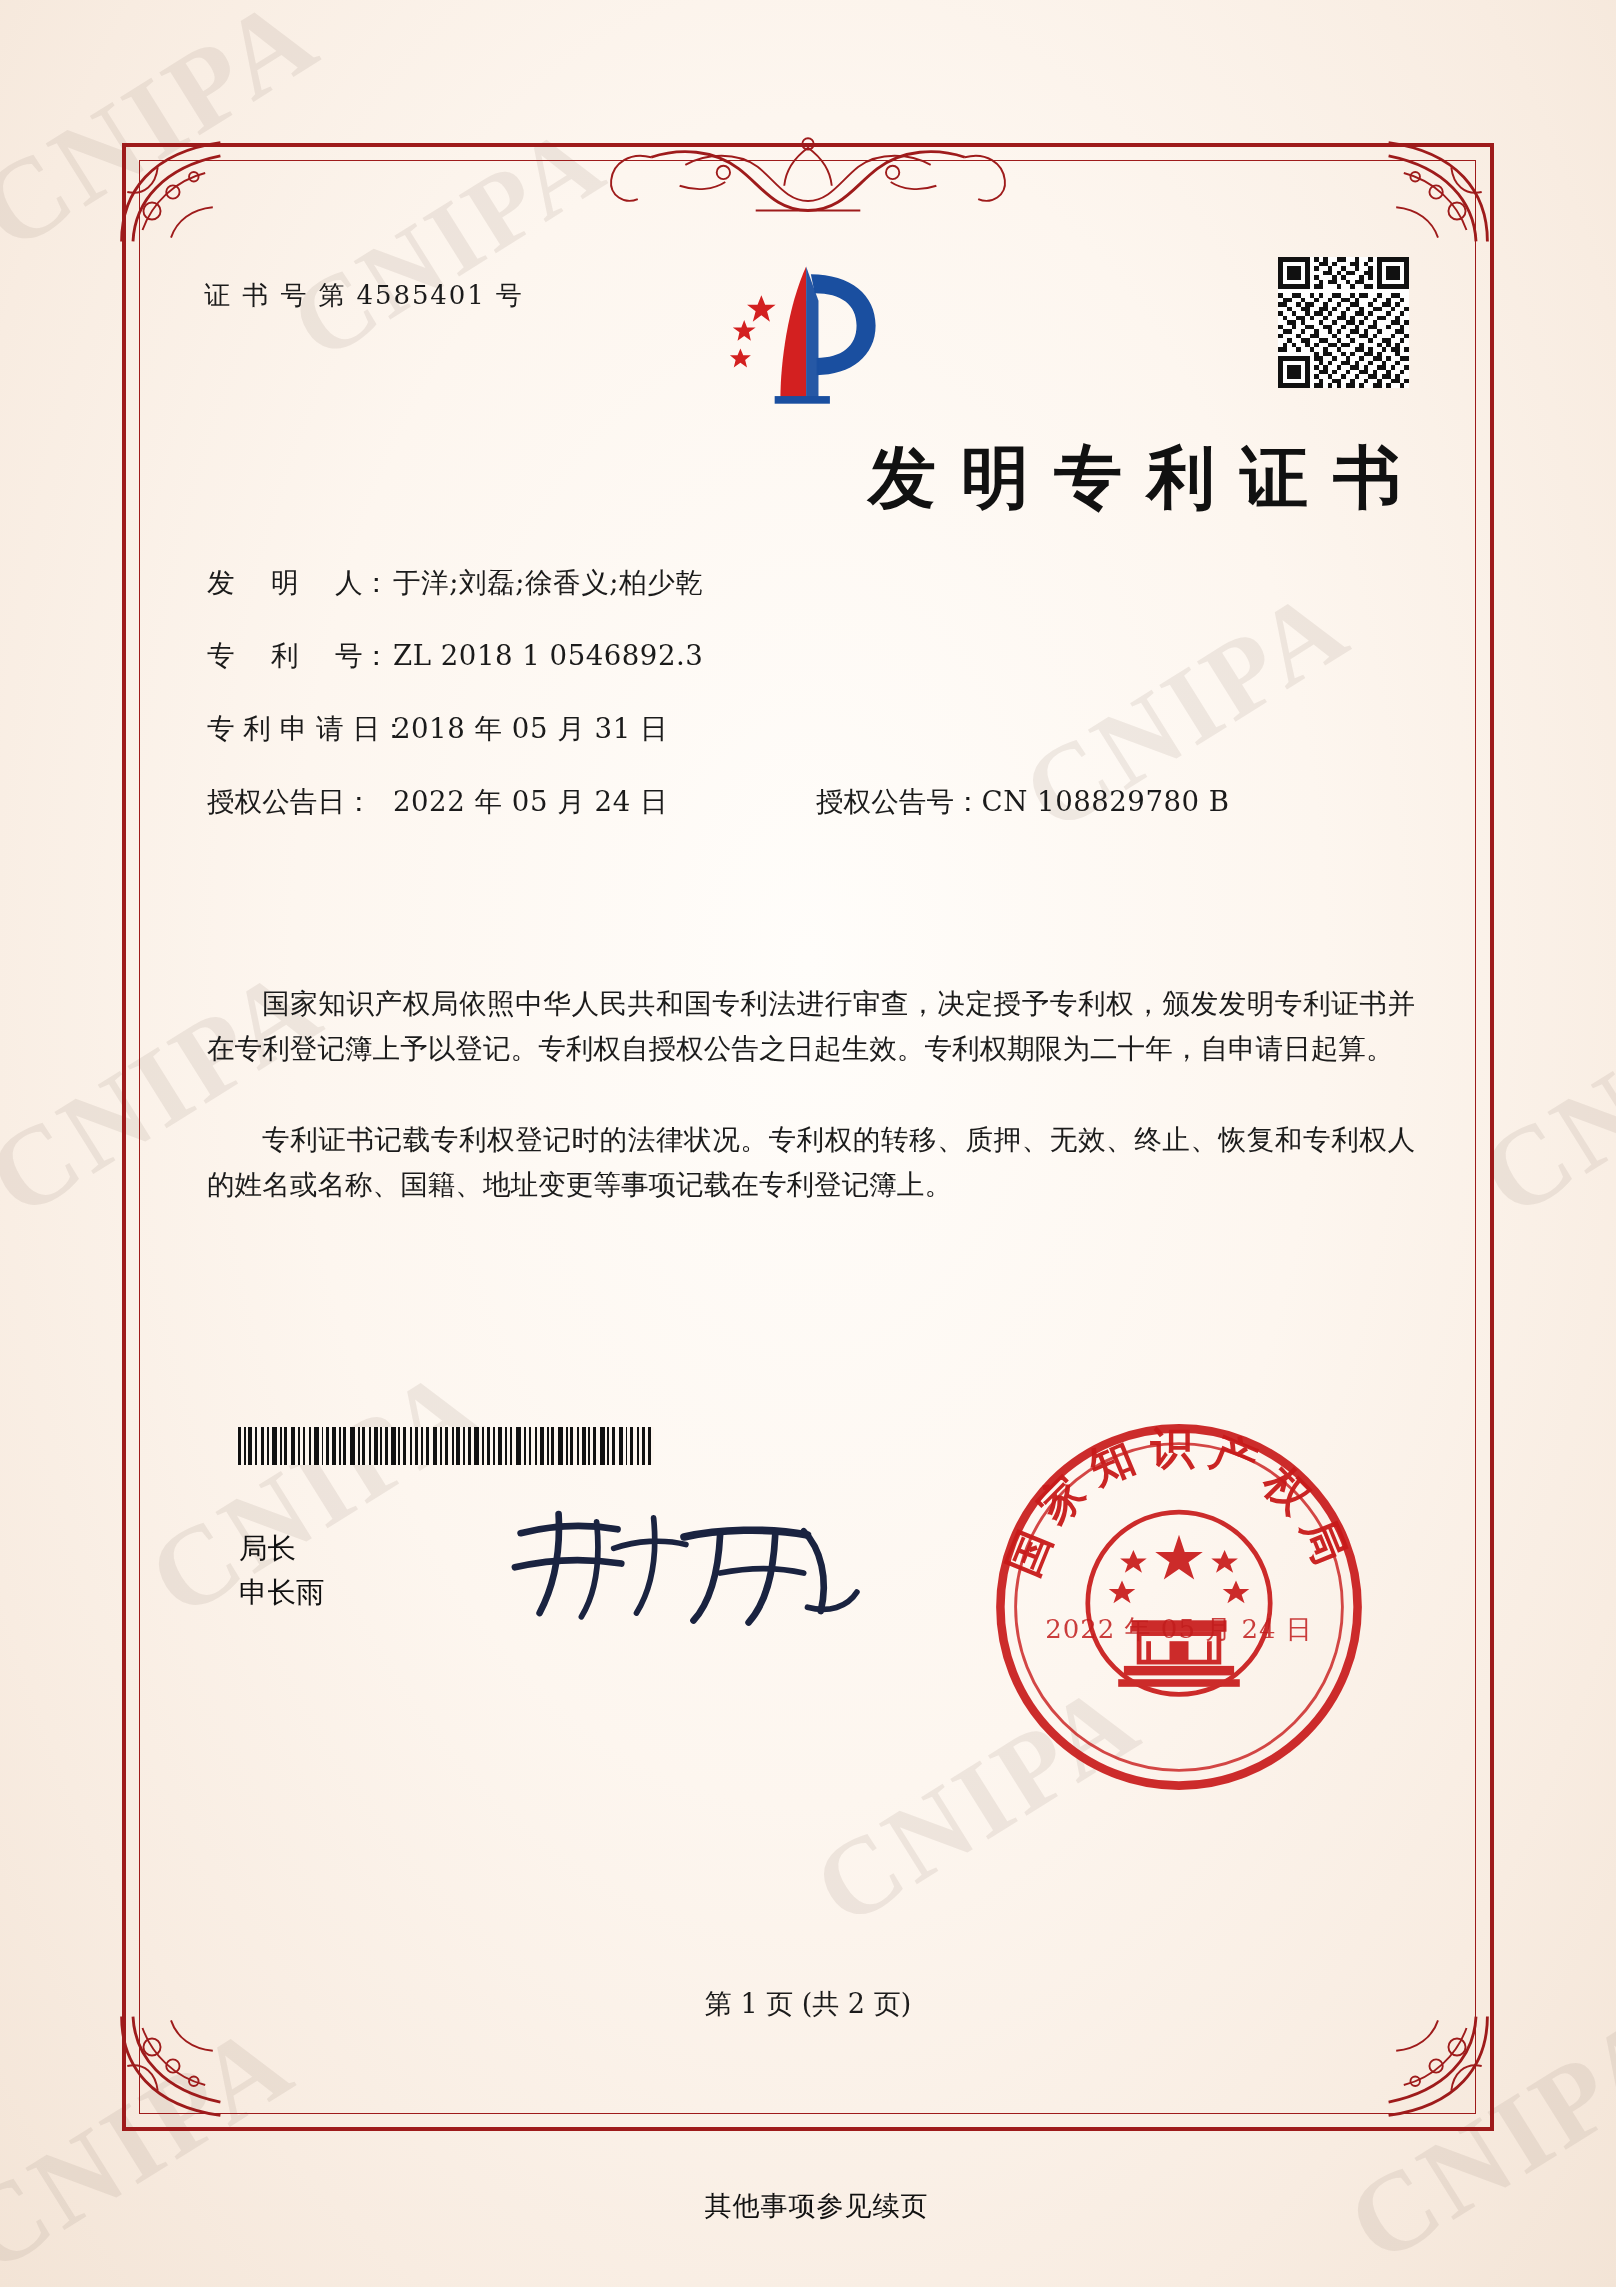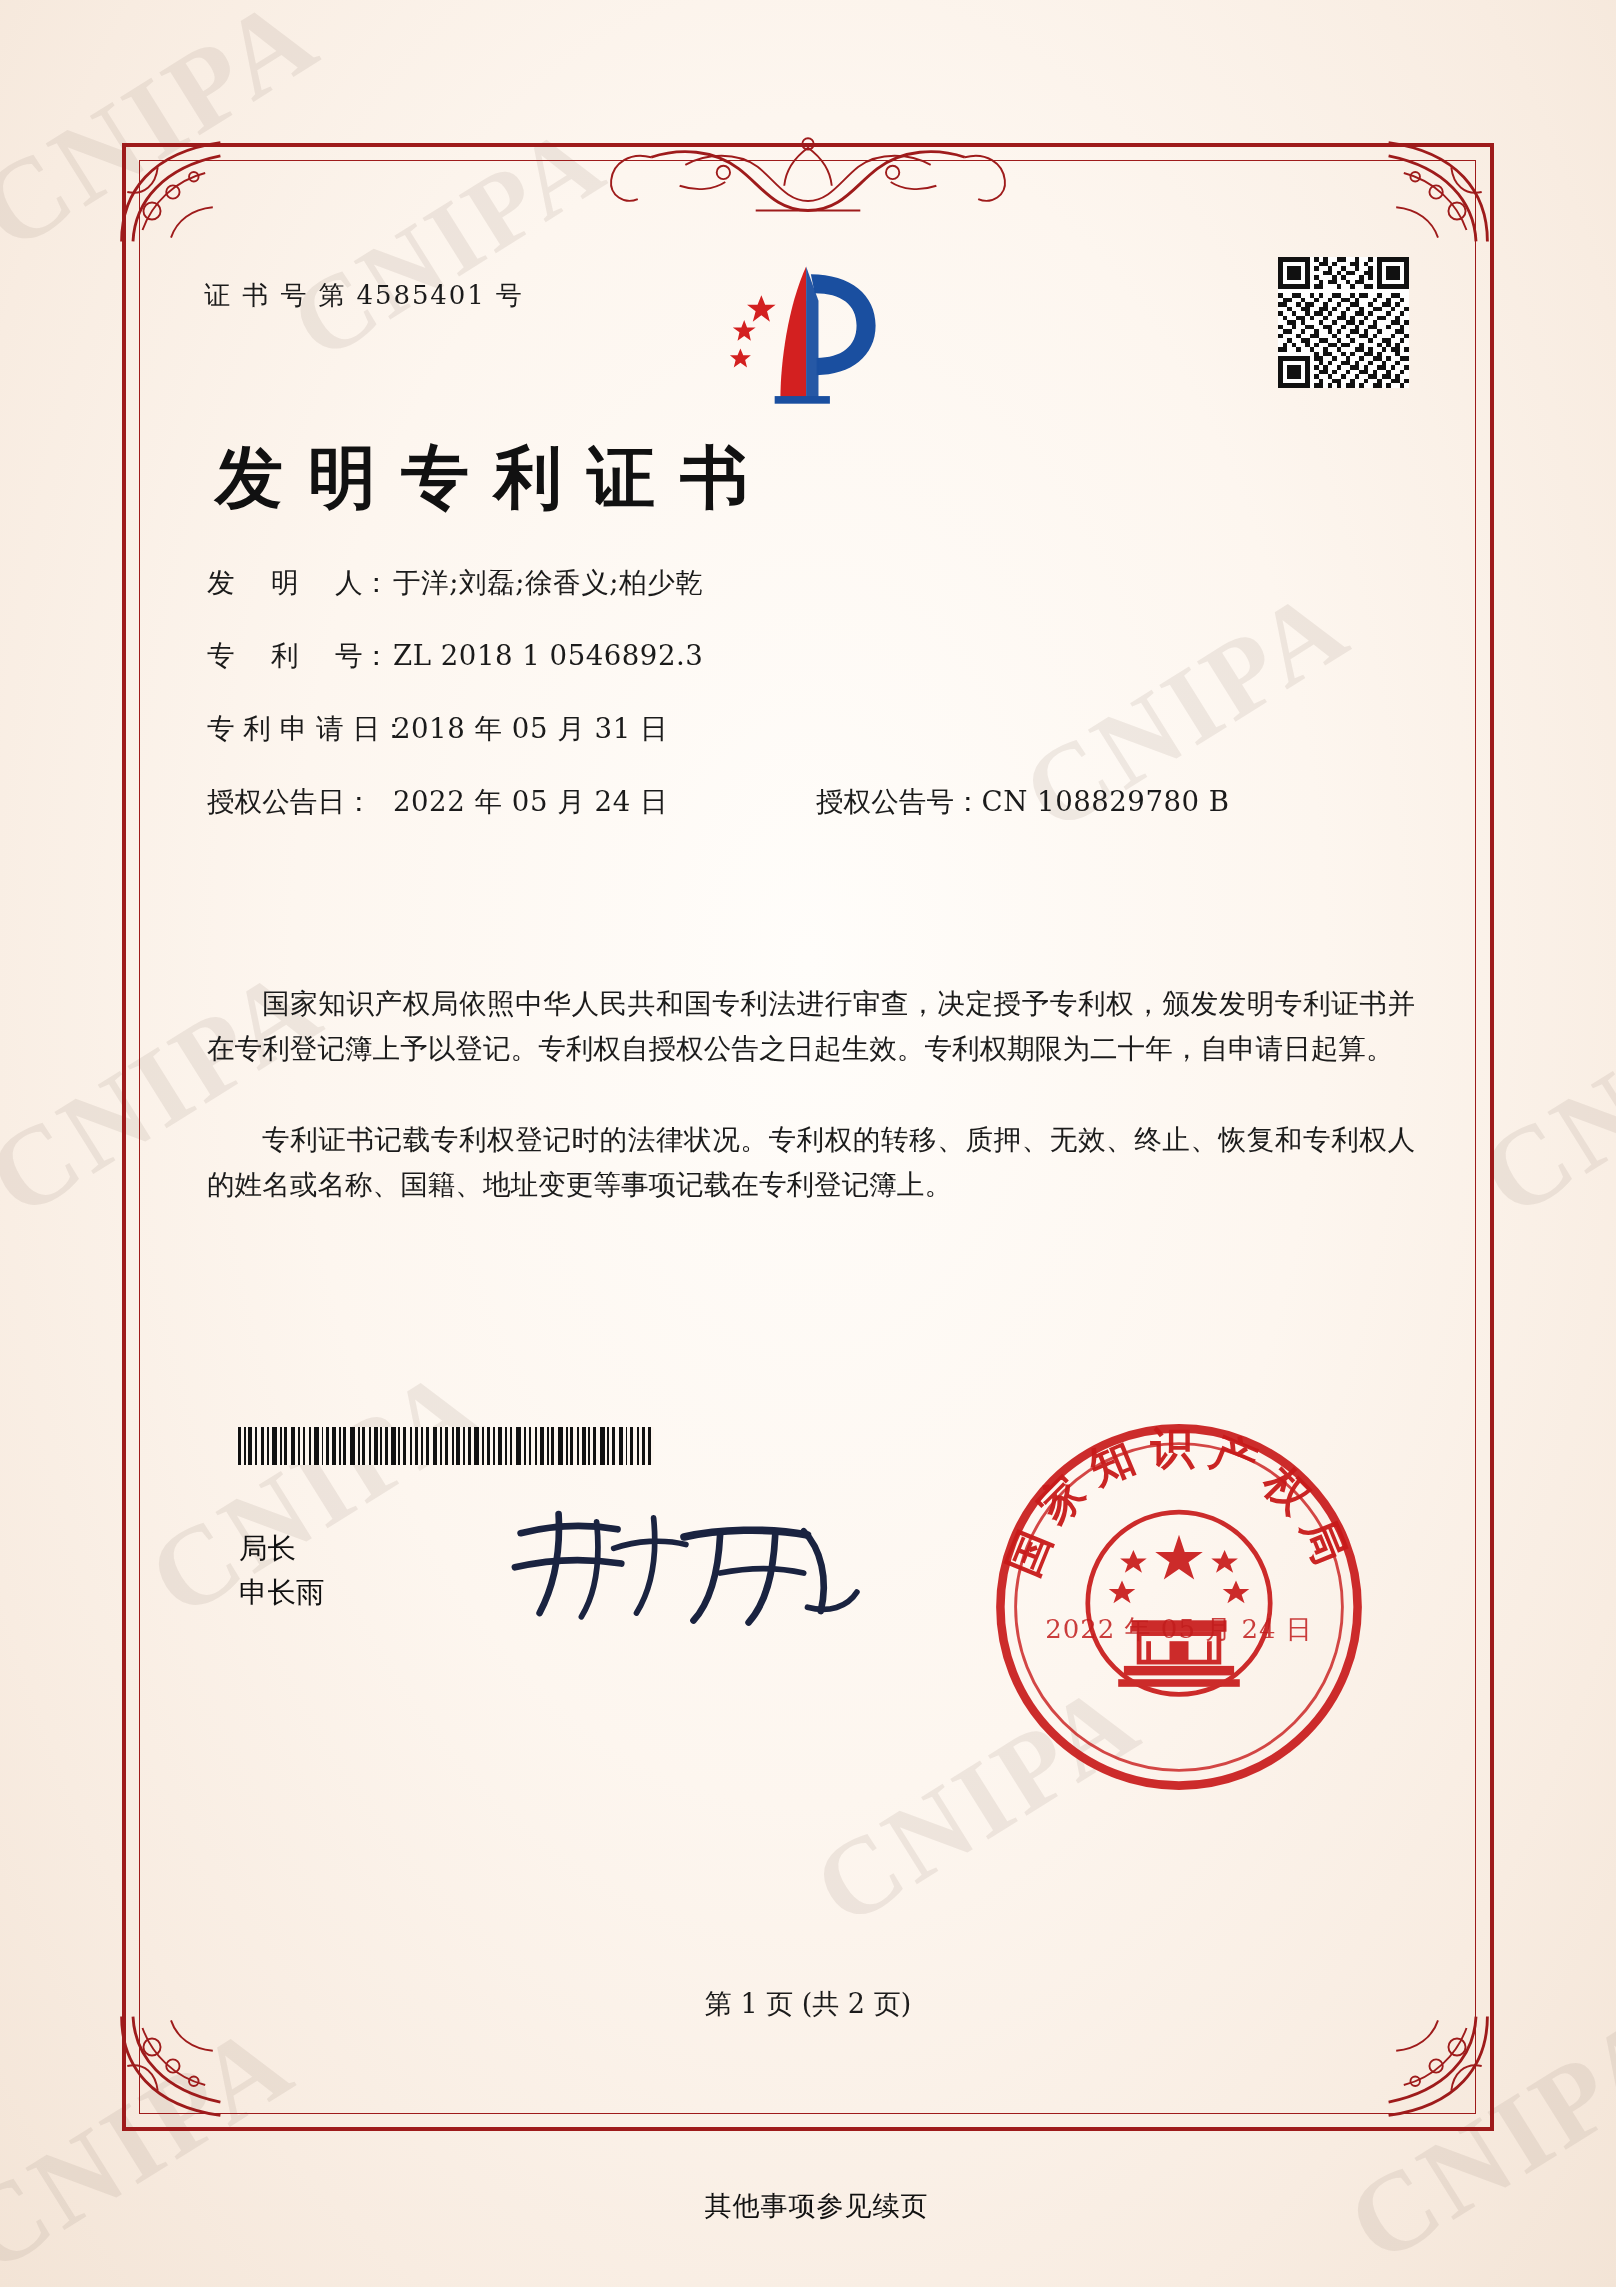--- a/index.html
+++ b/index.html
@@ -116,21 +116,21 @@
     transform: translateX(-50%);
     width: 219px;
     height: 162px;
   }
 
   .title {
     position: absolute;
     left: 0;
     top: 195px;
     width: 1236px;
-    text-align: left;
+    text-align: right;
     font-size: 68px;
     font-weight: bold;
     letter-spacing: 25px;
     text-indent: 25px;
     color: #111;
     font-family: "DejaVu Serif", serif;
   }
 
   .fields {
     position: absolute;

